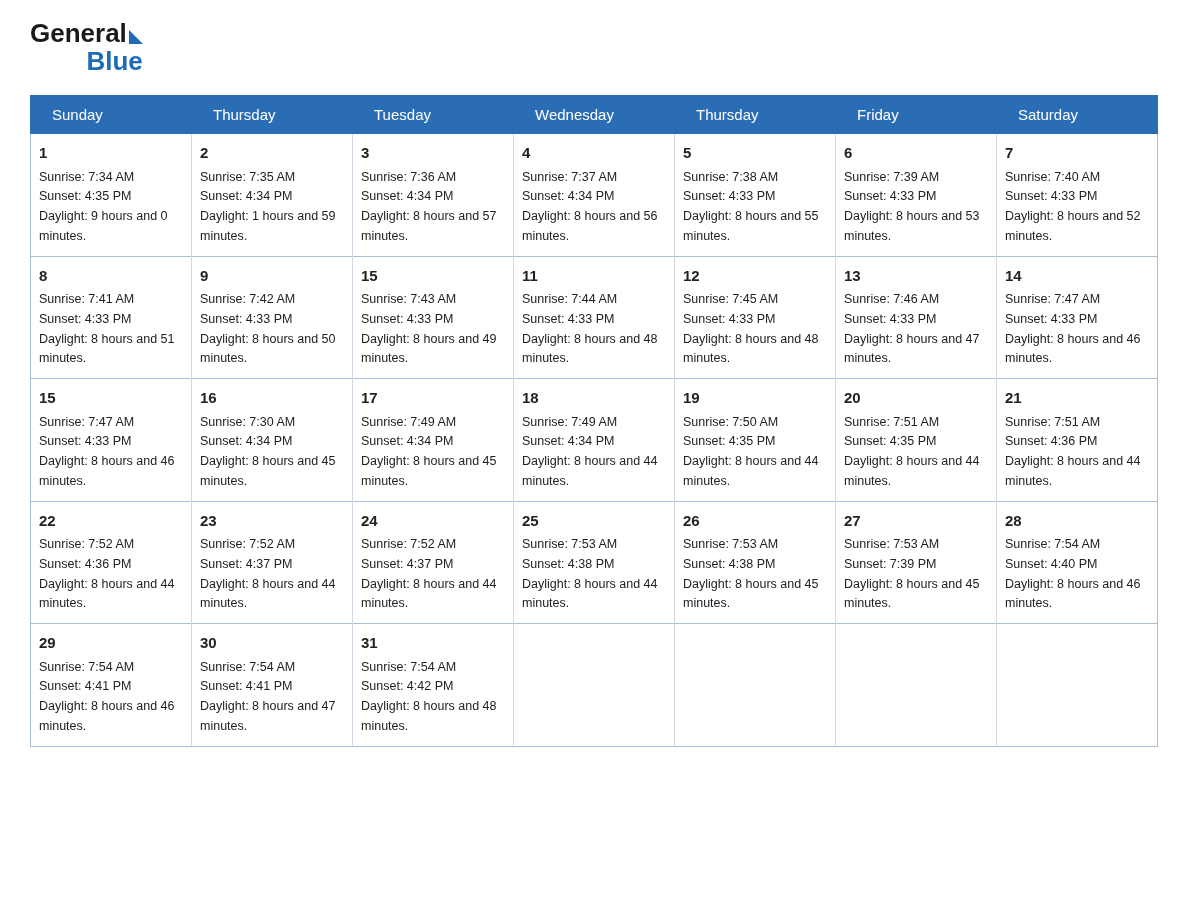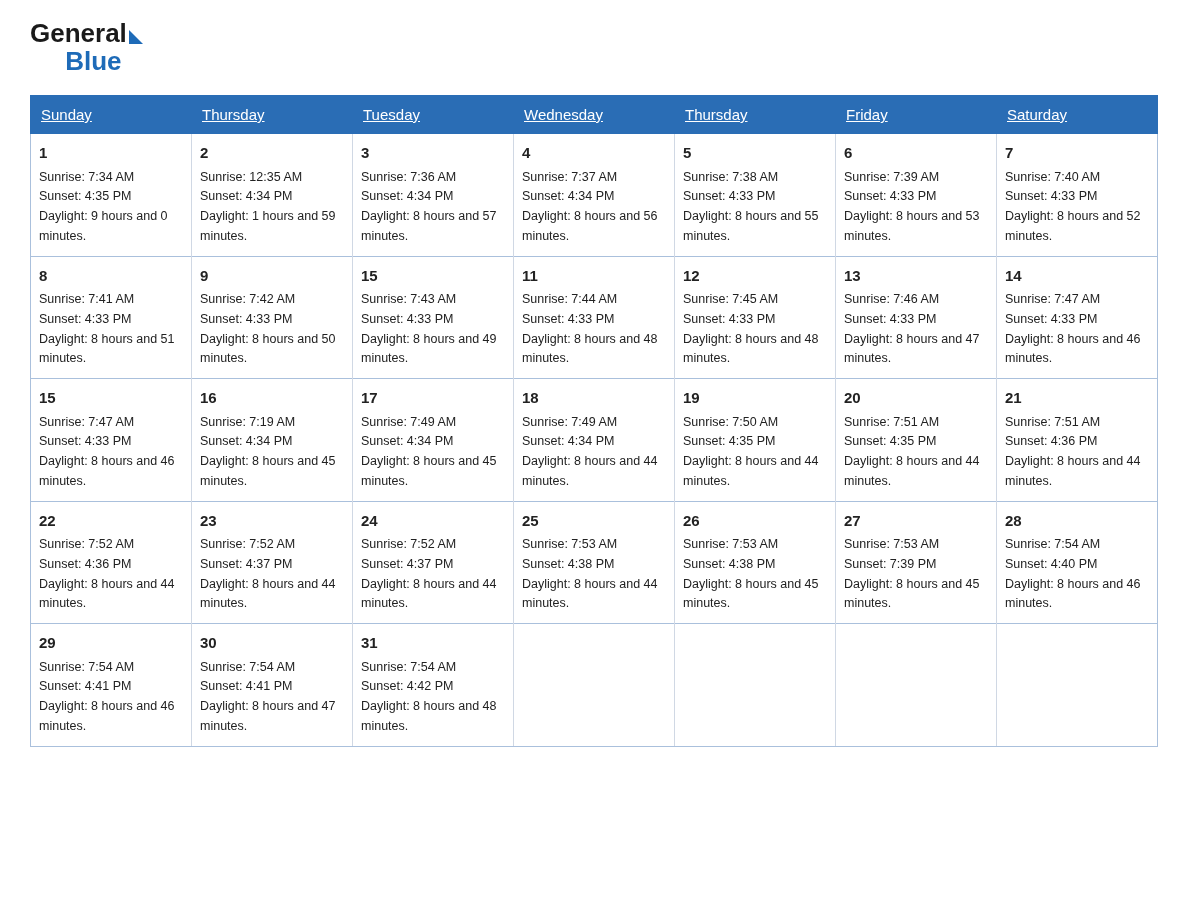--- a/index.html
+++ b/index.html
@@ -13,21 +13,21 @@
     }
     .header {
       display: flex;
       justify-content: space-between;
       align-items: flex-start;
       margin-bottom: 18px;
     }
     .logo {
       display: flex;
       flex-direction: column;
-      align-items: center;
+      align-items: flex-end;
     }
     .logo-text {
       display: flex;
       align-items: flex-end;
       font-size: 26px;
       font-weight: bold;
       color: #1a1a1a;
       line-height: 1;
     }
     .logo-general { color: #1a1a1a; }
@@ -64,26 +64,25 @@
     table {
       width: 100%;
       border-collapse: collapse;
       table-layout: fixed;
     }
     thead tr {
       background: #2a6db5;
       color: #fff;
     }
     thead th {
-      padding: 10px 10px;
+      padding: 10px 21px;
       font-size: 15px;
       font-weight: normal;
       text-align: left;
       border: 1px solid #2a6db5;
-      text-decoration: underline;
     }
     tbody tr {
       border-bottom: 1px solid #aac0dc;
     }
     tbody td {
       vertical-align: top;
       padding: 8px 8px 10px 8px;
       font-size: 13px;
       line-height: 1.5;
       border-right: 1px solid #d0d8e4;
@@ -133,39 +132,39 @@
         <th>Tuesday</th>
         <th>Wednesday</th>
         <th>Thursday</th>
         <th>Friday</th>
         <th>Saturday</th>
       </tr>
   </thead>
   <tbody id="calendar-body">
   <tr>
         <td><span class="day-num">1</span><span class="day-info">Sunrise: 7:34 AM</span><br><span class="day-info">Sunset: 4:35 PM</span><br><span class="day-info">Daylight: 9 hours and 0 minutes.</span></td>
-        <td><span class="day-num">2</span><span class="day-info">Sunrise: 12:35 AM</span><br><span class="day-info">Sunset: 4:34 PM</span><br><span class="day-info">Daylight: 1 hours and 59 minutes.</span></td>
+        <td><span class="day-num">2</span><span class="day-info">Sunrise: 7:35 AM</span><br><span class="day-info">Sunset: 4:34 PM</span><br><span class="day-info">Daylight: 1 hours and 59 minutes.</span></td>
         <td><span class="day-num">3</span><span class="day-info">Sunrise: 7:36 AM</span><br><span class="day-info">Sunset: 4:34 PM</span><br><span class="day-info">Daylight: 8 hours and 57 minutes.</span></td>
         <td><span class="day-num">4</span><span class="day-info">Sunrise: 7:37 AM</span><br><span class="day-info">Sunset: 4:34 PM</span><br><span class="day-info">Daylight: 8 hours and 56 minutes.</span></td>
         <td><span class="day-num">5</span><span class="day-info">Sunrise: 7:38 AM</span><br><span class="day-info">Sunset: 4:33 PM</span><br><span class="day-info">Daylight: 8 hours and 55 minutes.</span></td>
         <td><span class="day-num">6</span><span class="day-info">Sunrise: 7:39 AM</span><br><span class="day-info">Sunset: 4:33 PM</span><br><span class="day-info">Daylight: 8 hours and 53 minutes.</span></td>
         <td><span class="day-num">7</span><span class="day-info">Sunrise: 7:40 AM</span><br><span class="day-info">Sunset: 4:33 PM</span><br><span class="day-info">Daylight: 8 hours and 52 minutes.</span></td>
       </tr>
       <tr>
         <td><span class="day-num">8</span><span class="day-info">Sunrise: 7:41 AM</span><br><span class="day-info">Sunset: 4:33 PM</span><br><span class="day-info">Daylight: 8 hours and 51 minutes.</span></td>
         <td><span class="day-num">9</span><span class="day-info">Sunrise: 7:42 AM</span><br><span class="day-info">Sunset: 4:33 PM</span><br><span class="day-info">Daylight: 8 hours and 50 minutes.</span></td>
         <td><span class="day-num">15</span><span class="day-info">Sunrise: 7:43 AM</span><br><span class="day-info">Sunset: 4:33 PM</span><br><span class="day-info">Daylight: 8 hours and 49 minutes.</span></td>
         <td><span class="day-num">11</span><span class="day-info">Sunrise: 7:44 AM</span><br><span class="day-info">Sunset: 4:33 PM</span><br><span class="day-info">Daylight: 8 hours and 48 minutes.</span></td>
         <td><span class="day-num">12</span><span class="day-info">Sunrise: 7:45 AM</span><br><span class="day-info">Sunset: 4:33 PM</span><br><span class="day-info">Daylight: 8 hours and 48 minutes.</span></td>
         <td><span class="day-num">13</span><span class="day-info">Sunrise: 7:46 AM</span><br><span class="day-info">Sunset: 4:33 PM</span><br><span class="day-info">Daylight: 8 hours and 47 minutes.</span></td>
         <td><span class="day-num">14</span><span class="day-info">Sunrise: 7:47 AM</span><br><span class="day-info">Sunset: 4:33 PM</span><br><span class="day-info">Daylight: 8 hours and 46 minutes.</span></td>
       </tr>
       <tr>
         <td><span class="day-num">15</span><span class="day-info">Sunrise: 7:47 AM</span><br><span class="day-info">Sunset: 4:33 PM</span><br><span class="day-info">Daylight: 8 hours and 46 minutes.</span></td>
-        <td><span class="day-num">16</span><span class="day-info">Sunrise: 7:19 AM</span><br><span class="day-info">Sunset: 4:34 PM</span><br><span class="day-info">Daylight: 8 hours and 45 minutes.</span></td>
+        <td><span class="day-num">16</span><span class="day-info">Sunrise: 7:30 AM</span><br><span class="day-info">Sunset: 4:34 PM</span><br><span class="day-info">Daylight: 8 hours and 45 minutes.</span></td>
         <td><span class="day-num">17</span><span class="day-info">Sunrise: 7:49 AM</span><br><span class="day-info">Sunset: 4:34 PM</span><br><span class="day-info">Daylight: 8 hours and 45 minutes.</span></td>
         <td><span class="day-num">18</span><span class="day-info">Sunrise: 7:49 AM</span><br><span class="day-info">Sunset: 4:34 PM</span><br><span class="day-info">Daylight: 8 hours and 44 minutes.</span></td>
         <td><span class="day-num">19</span><span class="day-info">Sunrise: 7:50 AM</span><br><span class="day-info">Sunset: 4:35 PM</span><br><span class="day-info">Daylight: 8 hours and 44 minutes.</span></td>
         <td><span class="day-num">20</span><span class="day-info">Sunrise: 7:51 AM</span><br><span class="day-info">Sunset: 4:35 PM</span><br><span class="day-info">Daylight: 8 hours and 44 minutes.</span></td>
         <td><span class="day-num">21</span><span class="day-info">Sunrise: 7:51 AM</span><br><span class="day-info">Sunset: 4:36 PM</span><br><span class="day-info">Daylight: 8 hours and 44 minutes.</span></td>
       </tr>
       <tr>
         <td><span class="day-num">22</span><span class="day-info">Sunrise: 7:52 AM</span><br><span class="day-info">Sunset: 4:36 PM</span><br><span class="day-info">Daylight: 8 hours and 44 minutes.</span></td>
         <td><span class="day-num">23</span><span class="day-info">Sunrise: 7:52 AM</span><br><span class="day-info">Sunset: 4:37 PM</span><br><span class="day-info">Daylight: 8 hours and 44 minutes.</span></td>
         <td><span class="day-num">24</span><span class="day-info">Sunrise: 7:52 AM</span><br><span class="day-info">Sunset: 4:37 PM</span><br><span class="day-info">Daylight: 8 hours and 44 minutes.</span></td>

